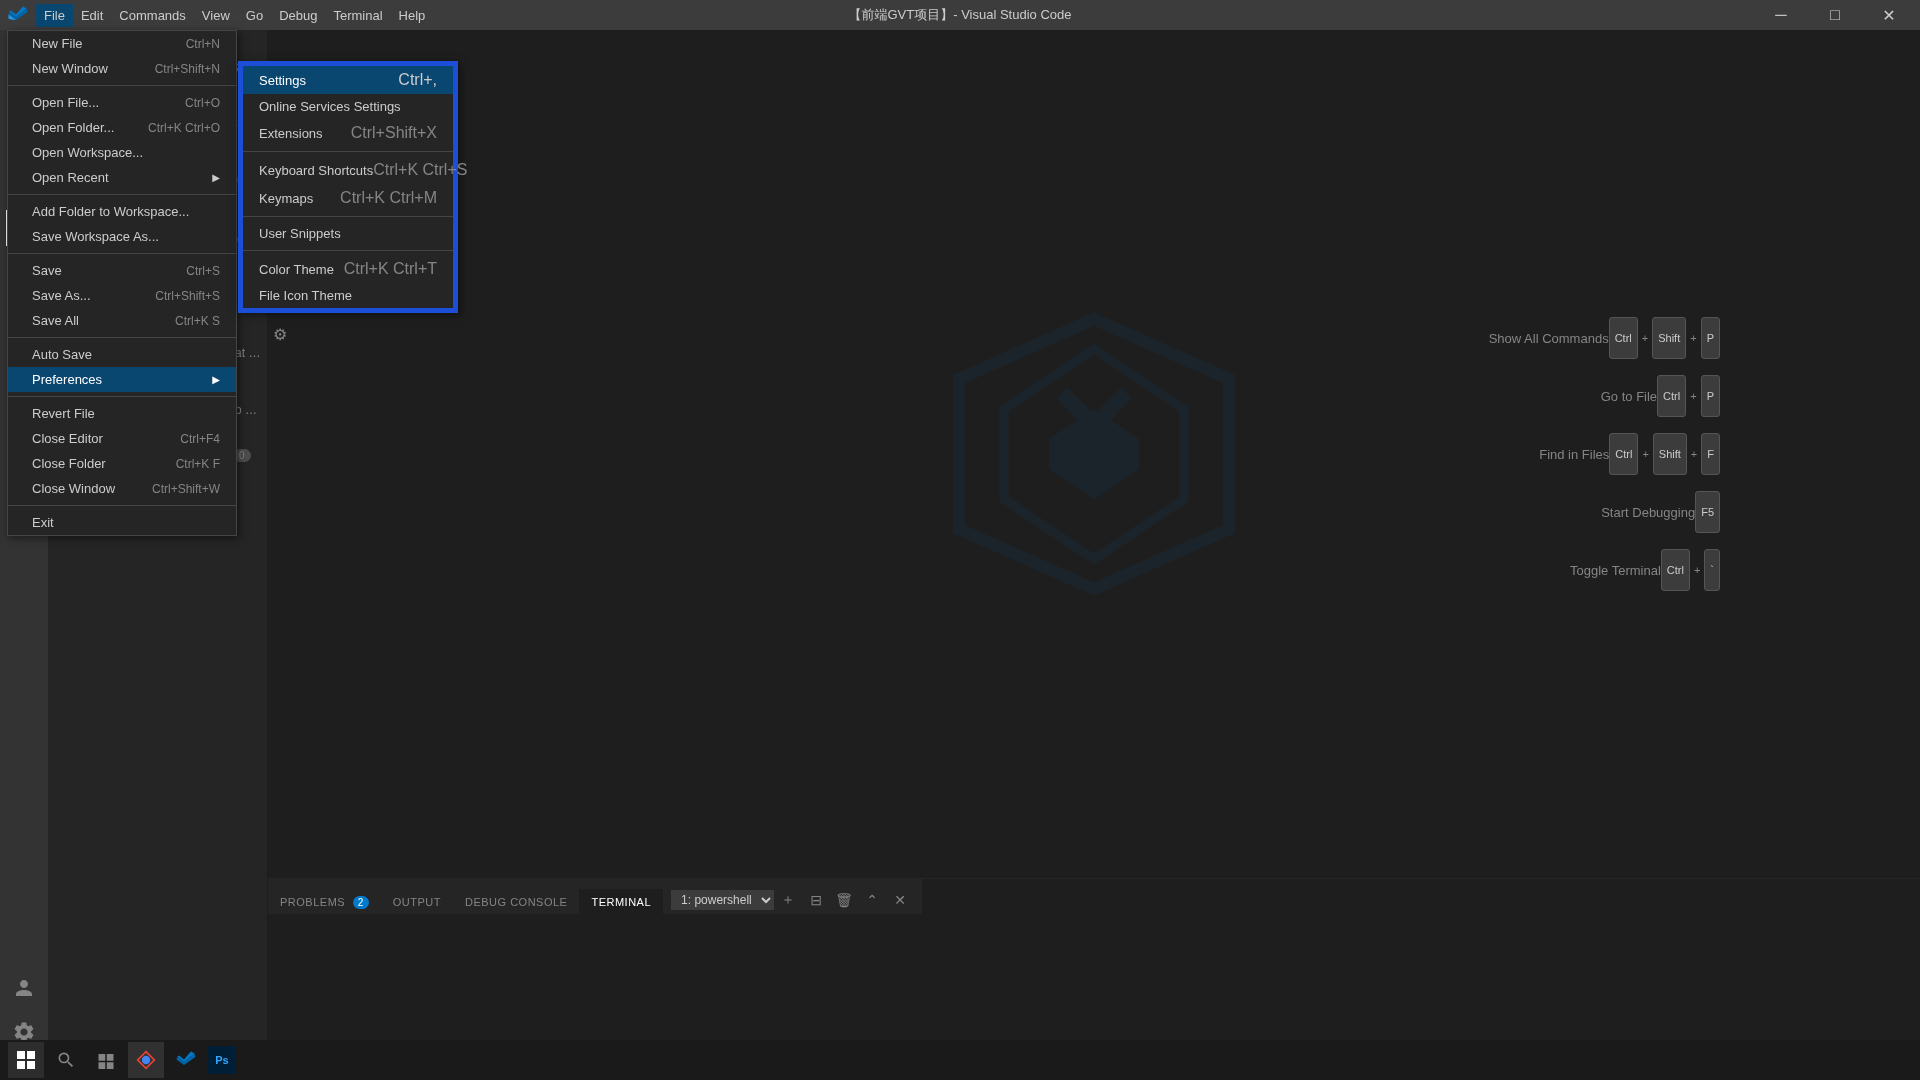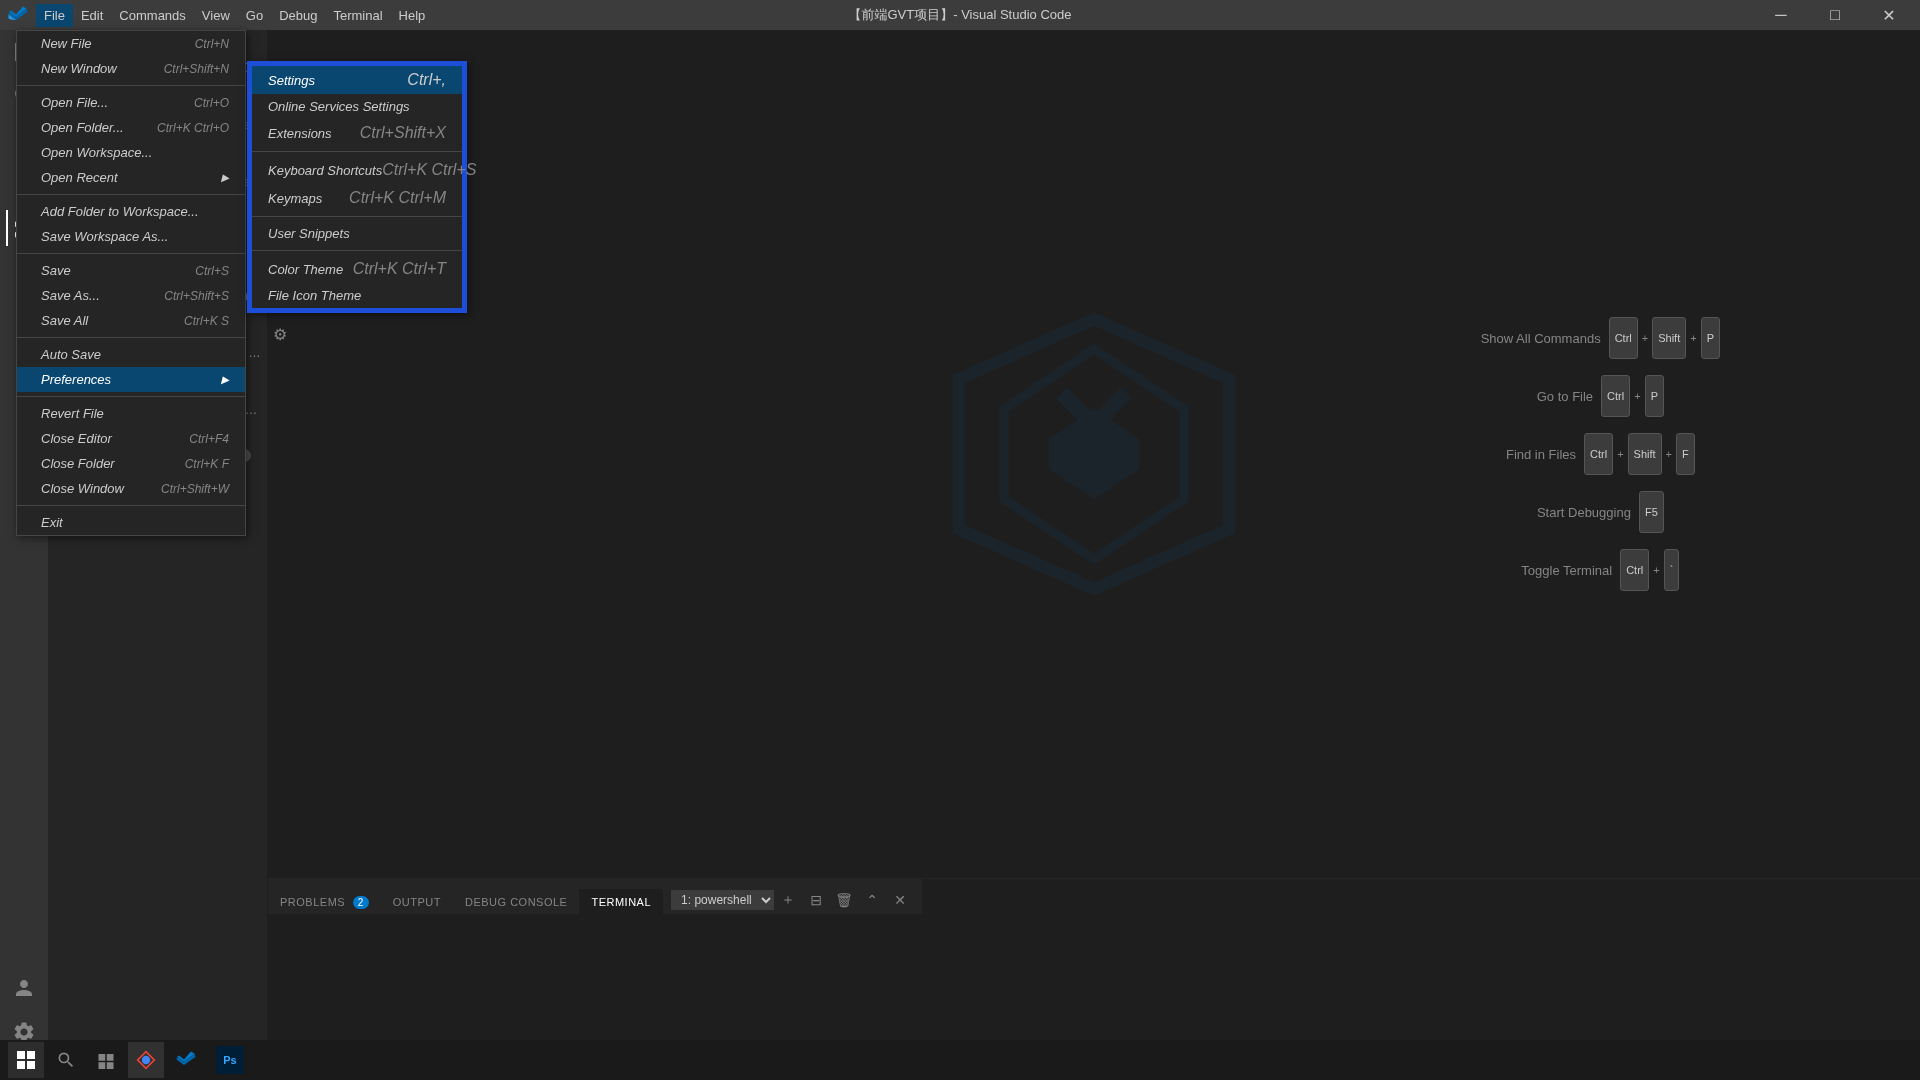--- a/index.html
+++ b/index.html
@@ -143,48 +143,47 @@
       right: 200px;
       top: 50%;
       transform: translateY(-50%);
       display: flex;
       flex-direction: column;
       gap: 16px;
     }
     .shortcut-row {
       display: flex;
       align-items: center;
-      justify-content: center;
-      gap: 8px;
+      justify-content: flex-end;
+      gap: 0;
       color: #858585;
       font-size: 13px;
     }
     .shortcut-label { color: #858585; }
     .kbd-group { display: flex; gap: 4px; align-items: center; }
     .kbd {
       background: #3c3c3c;
       border: 1px solid #555;
       border-radius: 3px;
       padding: 14px 5px;
       font-size: 11px;
       color: #cccccc;
     }
     .kbd-sep { color: #858585; font-size: 11px; }
 
     
     .file-menu-dropdown {
       position: absolute;
       top: 30px;
-      left: 16px;
+      left: 7px;
       width: 230px;
       background: #252526;
       border: 1px solid #454545;
       z-index: 1000;
       box-shadow: 2px 2px 8px rgba(0,0,0,0.5);
-      font-style: italic;
     }
     .dropdown-item {
       display: flex;
       align-items: center;
       justify-content: space-between;
       padding: 5px 16px 5px 24px;
       cursor: pointer;
       color: #cccccc;
       font-size: 13px;
       white-space: nowrap;
@@ -806,16 +805,16 @@
         <circle cx="12" cy="12" r="5" fill="#4285f4"></circle>
         <path d="M12 2L22 12 12 22 2 12Z" fill="none" stroke="#ea4335" stroke-width="2"></path>
       </svg>
   </div>
   <div style="width:36px; height:36px; display:flex; align-items:center; justify-content:center; cursor:pointer;">
     <svg width="20" height="20" viewBox="0 0 100 100">
         <path d="M74.5 7.5L40 47L15 27L7.5 32L40 60L92.5 17.5L74.5 7.5Z" fill="#007acc"></path>
         <path d="M40 60L7.5 32L2.5 47.5L40 75L97.5 35L92.5 17.5L40 60Z" fill="#0065a9"></path>
       </svg>
   </div>
-  <div style="width:36px; height:36px; display:flex; align-items:center; justify-content:flex-end; cursor:pointer;">
+  <div style="width:36px; height:36px; display:flex; align-items:center; justify-content:flex-start; cursor:pointer;">
     <div style="background:#001e36; color:#31a8ff; font-size:11px; font-weight:bold; width:28px; height:28px; display:flex; align-items:center; justify-content:center;">Ps</div>
   </div>
 </div>
 
 </body></html>

